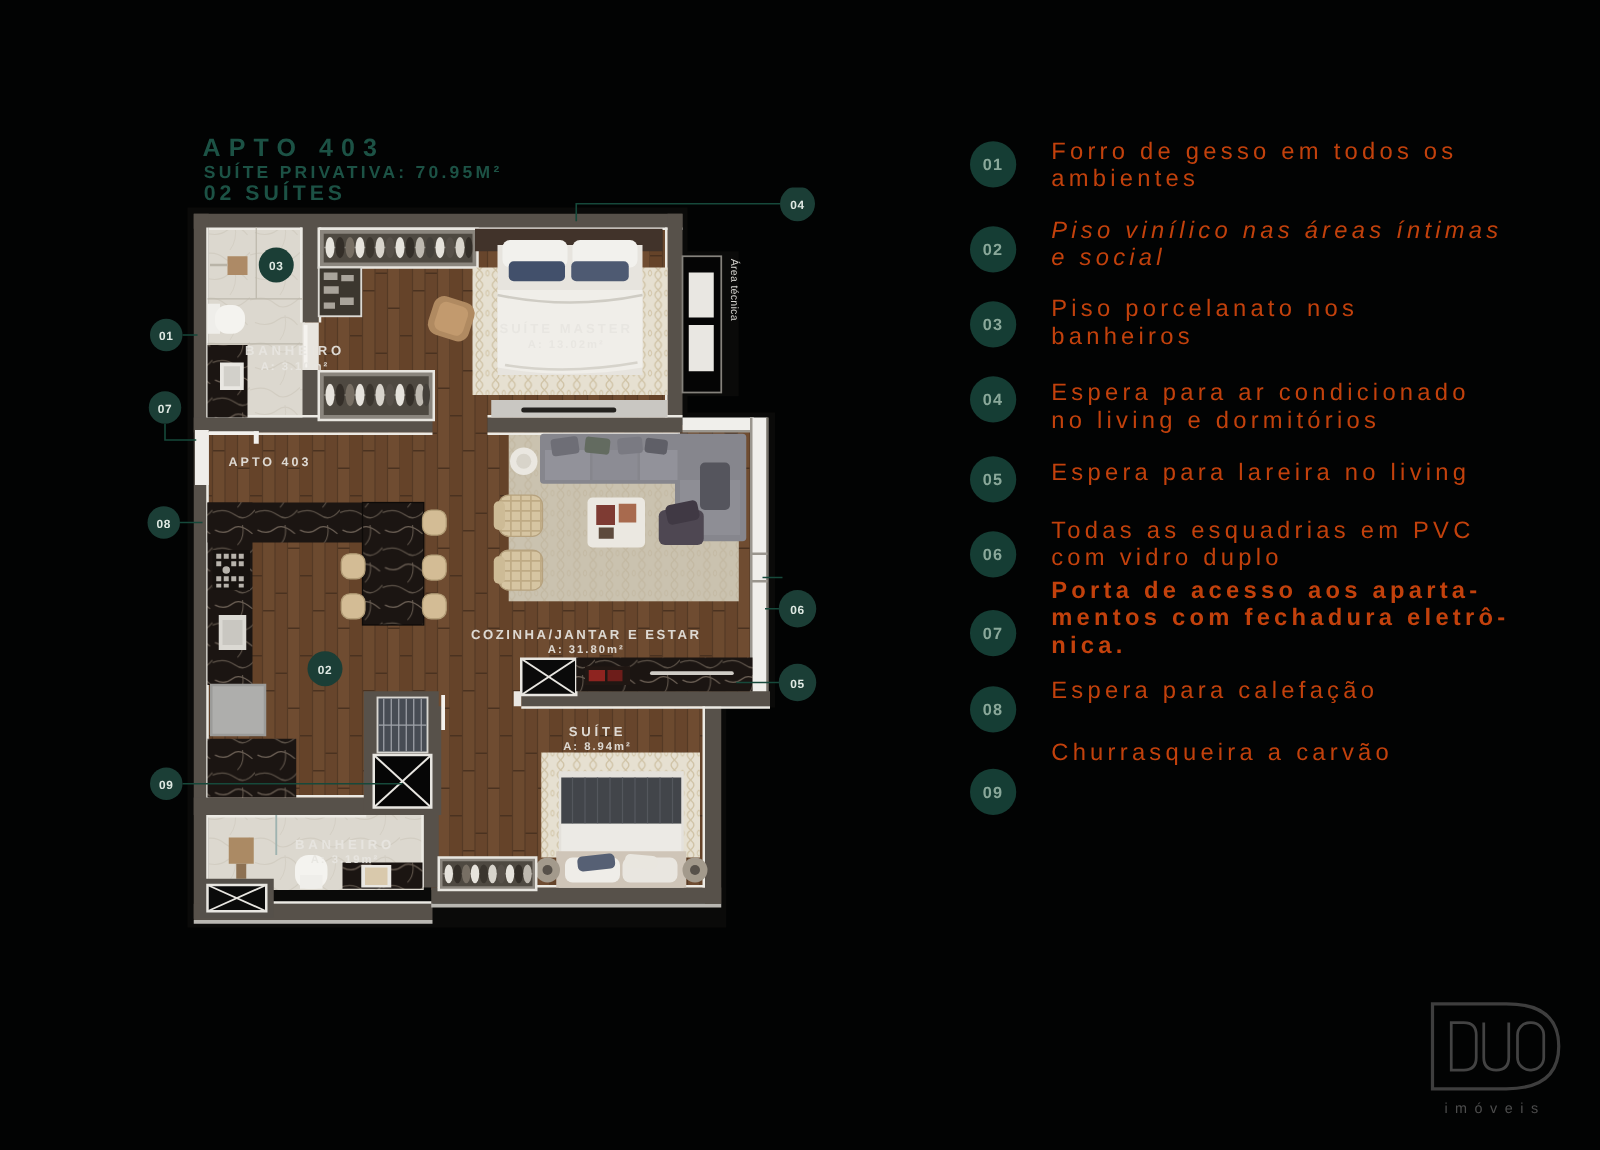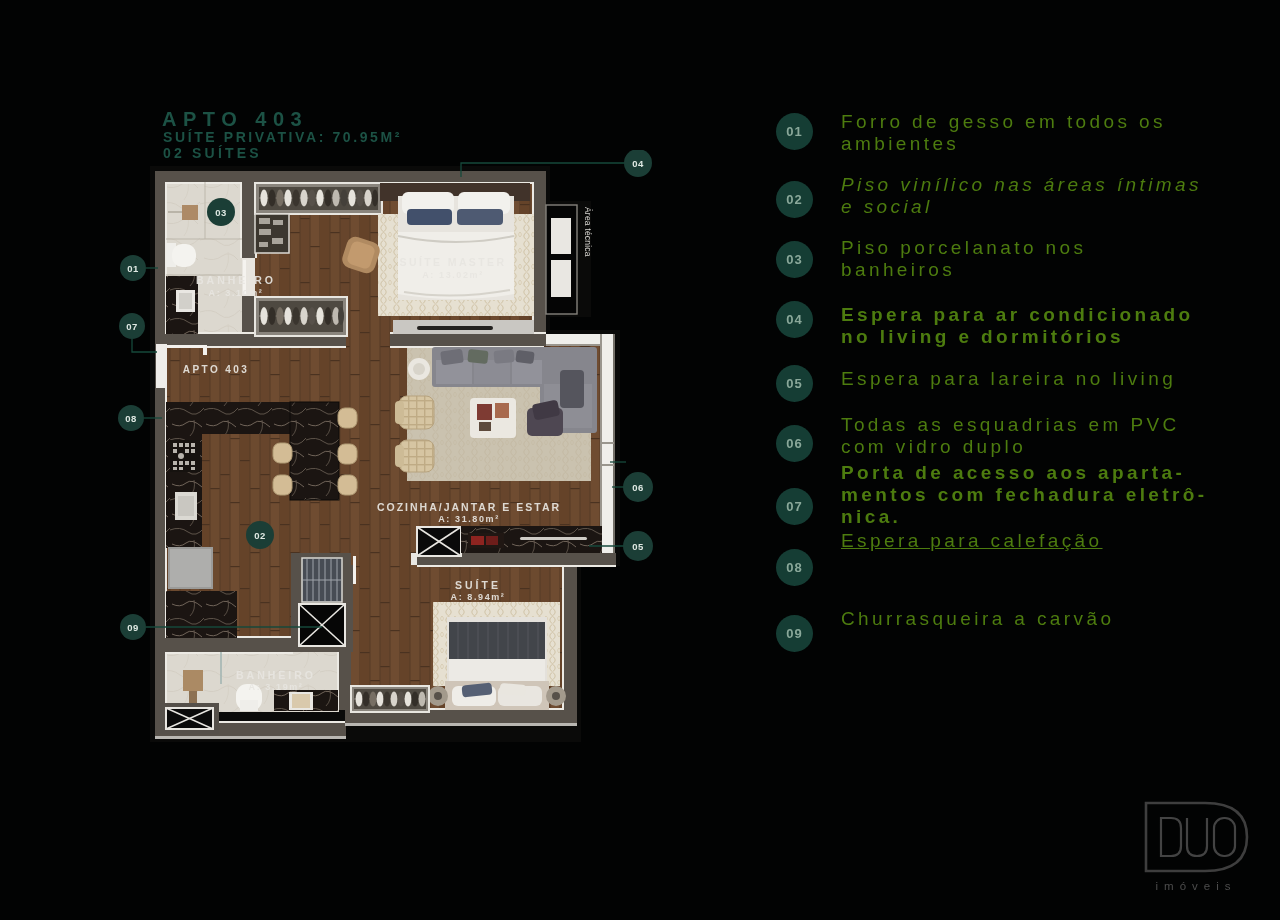--- a/index.html
+++ b/index.html
@@ -1,29 +1,29 @@
 <!DOCTYPE html>
 <html><head>
 <meta charset="utf-8">
 <style>
   html,body{margin:0;padding:0;background:#020303;}
   body{width:1280px;height:920px;position:relative;overflow:hidden;font-family:"Liberation Sans",sans-serif;}
   .hdr{position:absolute;color:#1c5245;font-weight:bold;}
-  .legtxt{position:absolute;left:841px;color:#4d7c0f;font-size:19px;line-height:22px;letter-spacing:3.4px;}
+  .legtxt{position:absolute;left:841px;color:#c2410c;font-size:19px;line-height:22px;letter-spacing:3.4px;}
   .legbadge{position:absolute;width:37px;height:37px;border-radius:50%;background:#153d34;color:#8aa89a;
             font-size:13px;font-weight:bold;text-align:center;line-height:37px;letter-spacing:1px;}
 </style>
 </head>
 <body>
 
 <div class="hdr" style="left:162px;top:108px;font-size:20px;letter-spacing:6.5px;">APTO 403</div>
 
 <div class="hdr" style="left:163px;top:129px;font-size:14px;letter-spacing:2.6px;">SUÍTE PRIVATIVA: 70.95M²</div>
 
-<div class="hdr" style="left:163px;top:145px;font-size:14px;letter-spacing:3.2px;">02 SUÍTES</div>
+<div class="hdr" style="left:163px;top:145px;font-size:17px;letter-spacing:3.2px;">02 SUÍTES</div>
 
 <svg style="position:absolute;left:110px;top:150px;" width="600" height="600" viewBox="110 150 600 600">
 <defs>
 <pattern id="wood" width="40" height="64" patternUnits="userSpaceOnUse">
   <rect width="40" height="64" fill="#6b4930"></rect>
   <rect x="0" width="10" height="64" fill="#654329"></rect>
   <rect x="10" width="10" height="64" fill="#6c4a2f"></rect>
   <rect x="20" width="10" height="64" fill="#67452c"></rect>
   <rect x="30" width="10" height="64" fill="#6f4c31"></rect>
   <rect x="0" y="12" width="10" height="1.2" fill="#4a3220"></rect>
@@ -503,41 +503,41 @@
 <div class="legbadge" style="left:776px;top:181px;">02</div>
 
 <div class="legtxt" style="top:174px;font-style:italic;">Piso vinílico nas áreas íntimas<br>e social</div>
 
 <div class="legbadge" style="left:776px;top:241px;">03</div>
 
 <div class="legtxt" style="top:237px;">Piso porcelanato nos<br>banheiros</div>
 
 <div class="legbadge" style="left:776px;top:301px;">04</div>
 
-<div class="legtxt" style="top:304px;font-weight:bold;">Espera para ar condicionado<br>no living e dormitórios</div>
+<div class="legtxt" style="top:304px;">Espera para ar condicionado<br>no living e dormitórios</div>
 
 <div class="legbadge" style="left:776px;top:365px;">05</div>
 
 <div class="legtxt" style="top:368px;text-align:right;">Espera para lareira no living</div>
 
 <div class="legbadge" style="left:776px;top:425px;">06</div>
 
 <div class="legtxt" style="top:414px;">Todas as esquadrias em PVC<br>com vidro duplo</div>
 
 <div class="legbadge" style="left:776px;top:488px;">07</div>
 
 <div class="legtxt" style="top:462px;font-weight:bold;">Porta de acesso aos aparta-<br>mentos com fechadura eletrô-<br>nica.</div>
 
 <div class="legbadge" style="left:776px;top:549px;">08</div>
 
-<div class="legtxt" style="top:530px;text-decoration:underline;">Espera para calefação</div>
+<div class="legtxt" style="top:542px;">Espera para calefação</div>
 
 <div class="legbadge" style="left:776px;top:615px;">09</div>
 
-<div class="legtxt" style="top:608px;">Churrasqueira a carvão</div>
+<div class="legtxt" style="top:592px;">Churrasqueira a carvão</div>
 
 <svg style="position:absolute;left:1130px;top:790px;" width="140" height="110" viewBox="0 0 140 110">
 
 <path d="M16,13 H75 Q117,13 117,47 Q117,81 75,81 H16 Z" fill="none" stroke="#3e3e3e" stroke-width="2.6"></path>
 
 <path d="M31,28 h10 q10,0 10,10 v18 q0,10 -10,10 h-10 z" fill="none" stroke="#434343" stroke-width="2.2"></path>
 
 <path d="M57,28 v28 q0,10 10,10 q10,0 10,-10 v-28" fill="none" stroke="#434343" stroke-width="2.2"></path>
 
 <rect x="84" y="28" width="21" height="38" rx="10" fill="none" stroke="#434343" stroke-width="2.2"></rect>

